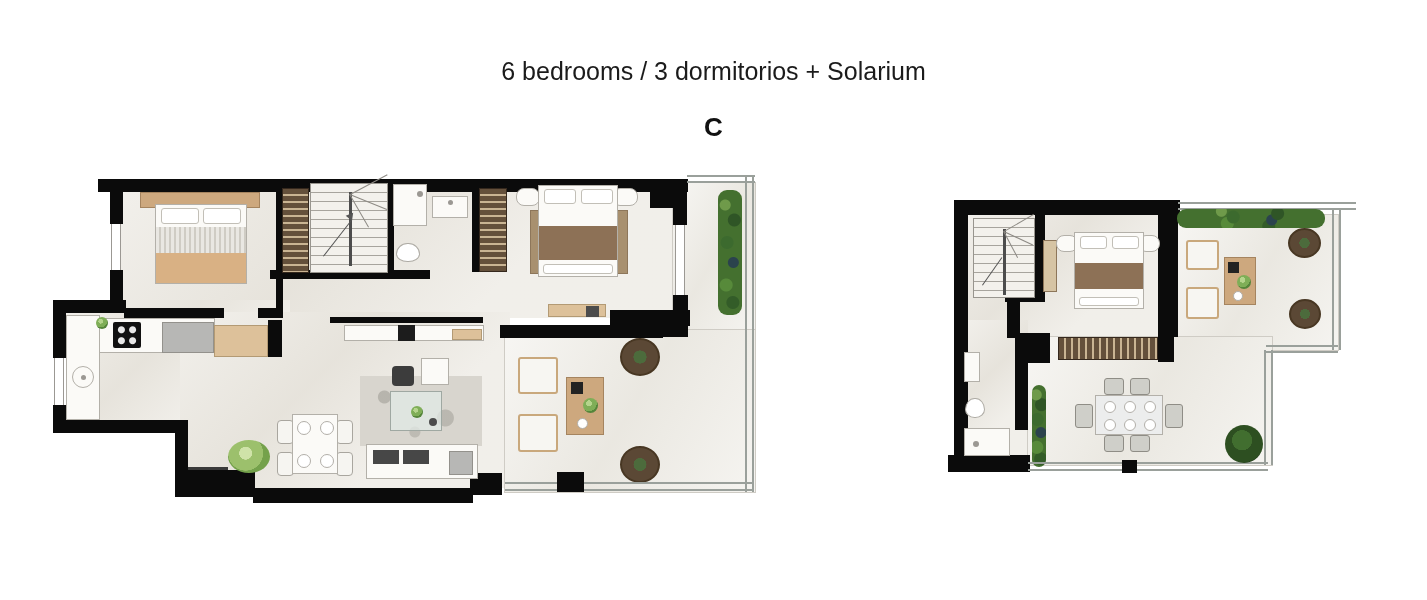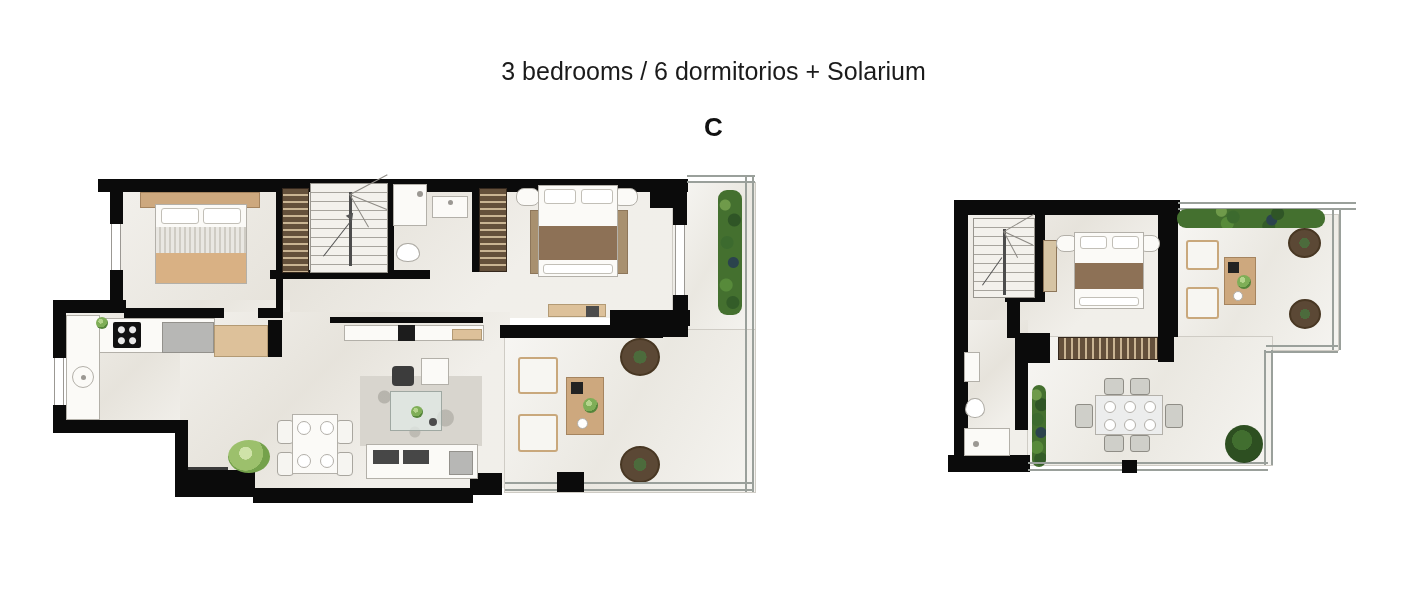--- a/index.html
+++ b/index.html
@@ -47,21 +47,21 @@
   .lounge{background:#f7f6f2;border:2px solid #c9a87c;border-radius:3px;}
   .ochair{background:#cfcfc9;border:1px solid #8f8d86;border-radius:3px;}
   .dot{border-radius:50%;background:#9b9893;}
   .toilet{background:#fff;border:1px solid #aeaba4;border-radius:50%/60% 60% 44% 44%;}
 </style>
 </head>
 <body>
 
 <div class="canvas">
 
-  <div class="title">3 bedrooms / 6 dormitorios + Solarium</div>
+  <div class="title">6 bedrooms / 3 dormitorios + Solarium</div>
   <div class="plan-letter">C</div>
 
   <div class="plan" style="left:53px;top:170px;width:705px;height:335px;">
 
     <div class="floor" style="left:58px;top:20px;width:562px;height:128px;"></div>
     <div class="floor" style="left:13px;top:130px;width:224px;height:120px;"></div>
     <div class="floor" style="left:127px;top:142px;width:330px;height:176px;"></div>
     <div class="tfloor" style="left:620px;top:13px;width:82px;height:150px;"></div>
     <div class="tfloor" style="left:452px;top:160px;width:250px;height:162px;"></div>
 

